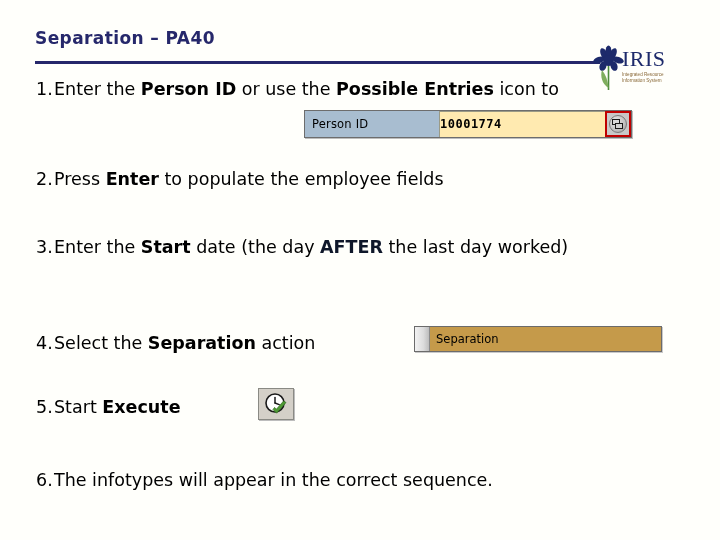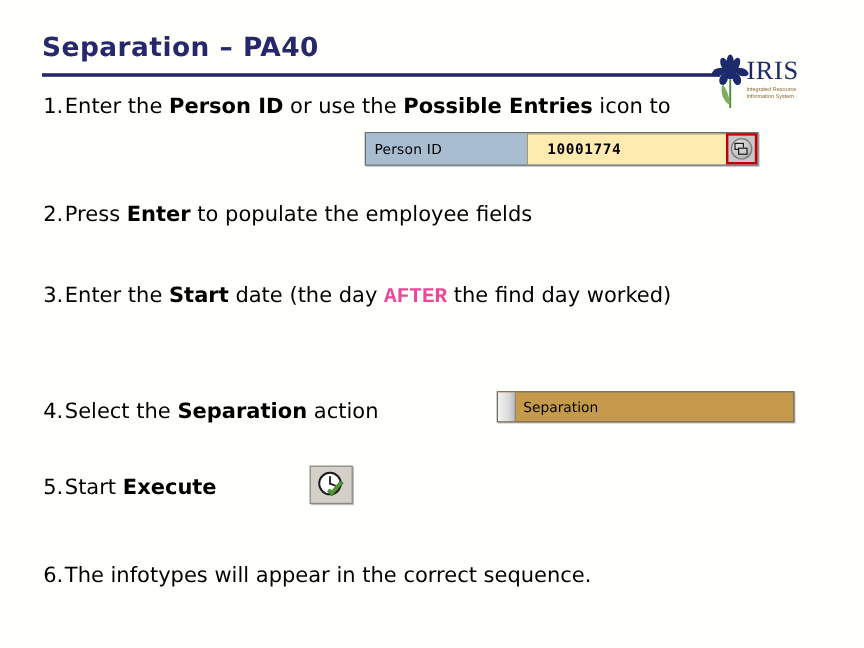--- a/index.html
+++ b/index.html
@@ -19,21 +19,21 @@
   #slide-header {
     position: absolute;
     left: 0; top: 0;
     width: 720px;
     height: 70px;
   }
   #page-title {
     position: absolute;
     left: 35px;
     top: 28px;
-    font-size: 22px;
+    font-size: 17px;
     font-weight: bold;
     color: #26286b;
     letter-spacing: 0.4px;
     white-space: nowrap;
   }
   #title-rule {
     position: absolute;
     left: 35px;
     top: 61px;
     width: 565px;
@@ -72,21 +72,21 @@
     left: 0;
     top: 0;
     width: 26px;
     text-align: left;
   }
   .step .body {
     margin-left: 18px;
     display: block;
   }
   .b { font-weight: bold; }
-  .red { color: #ec4899; font-weight: bold; font-family: Liberation Mono, monospace; }
+  .red { color: #0f172a; font-weight: bold; }
 
   #step-1 { top: 4px; }
   #step-2 { top: 94px; }
   #step-3 { top: 162px; }
   #step-4 { top: 258px; }
   #step-5 { top: 322px; }
   #step-6 { top: 395px; }
 
   
   #person-id-widget {
@@ -118,21 +118,21 @@
     flex: 1;
     background: #ffeab0;
     border-left: 1px solid #9a9a86;
     border-top: 1px solid #9a9a86;
     font-size: 12px;
     font-family: "DejaVu Sans Mono", monospace;
     font-weight: bold;
     color: #000;
     display: flex;
     align-items: center;
-    padding-left: 16px;
+    padding-left: 0;
     box-sizing: border-box;
     letter-spacing: 0.5px;
   }
   #possible-entries-button {
     width: 26px;
     background: #c8c8c8;
     border: 2px solid #c00000;
     box-sizing: border-box;
     display: flex;
     align-items: center;
@@ -265,21 +265,21 @@
     </div>
   </div>
 
   <div class="step" id="step-2">
     <span class="num">2.</span>
     <span class="body"><span>Press </span><span class="b">Enter</span><span> to populate the employee fields</span></span>
   </div>
 
   <div class="step" id="step-3">
     <span class="num">3.</span>
-    <span class="body"><span>Enter the </span><span class="b">Start</span><span> date (the day </span><span class="red">AFTER</span><span> the find day worked)</span></span>
+    <span class="body"><span>Enter the </span><span class="b">Start</span><span> date (the day </span><span class="red">AFTER</span><span> the last day worked)</span></span>
   </div>
 
   <div class="step" id="step-4">
     <span class="num">4.</span>
     <span class="body"><span>Select the </span><span class="b">Separation</span><span> action</span></span>
 
     <div id="separation-widget">
       <div id="separation-handle"></div>
       <div id="separation-value">Separation</div>
     </div>

